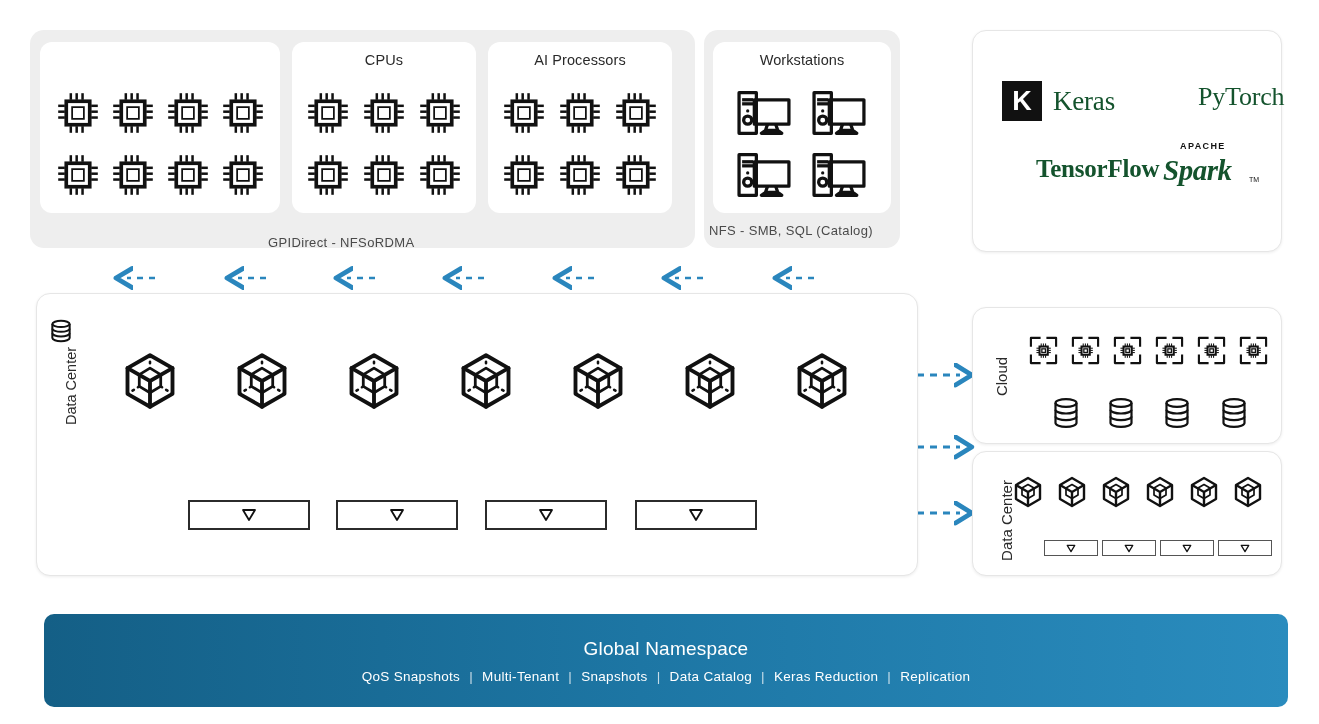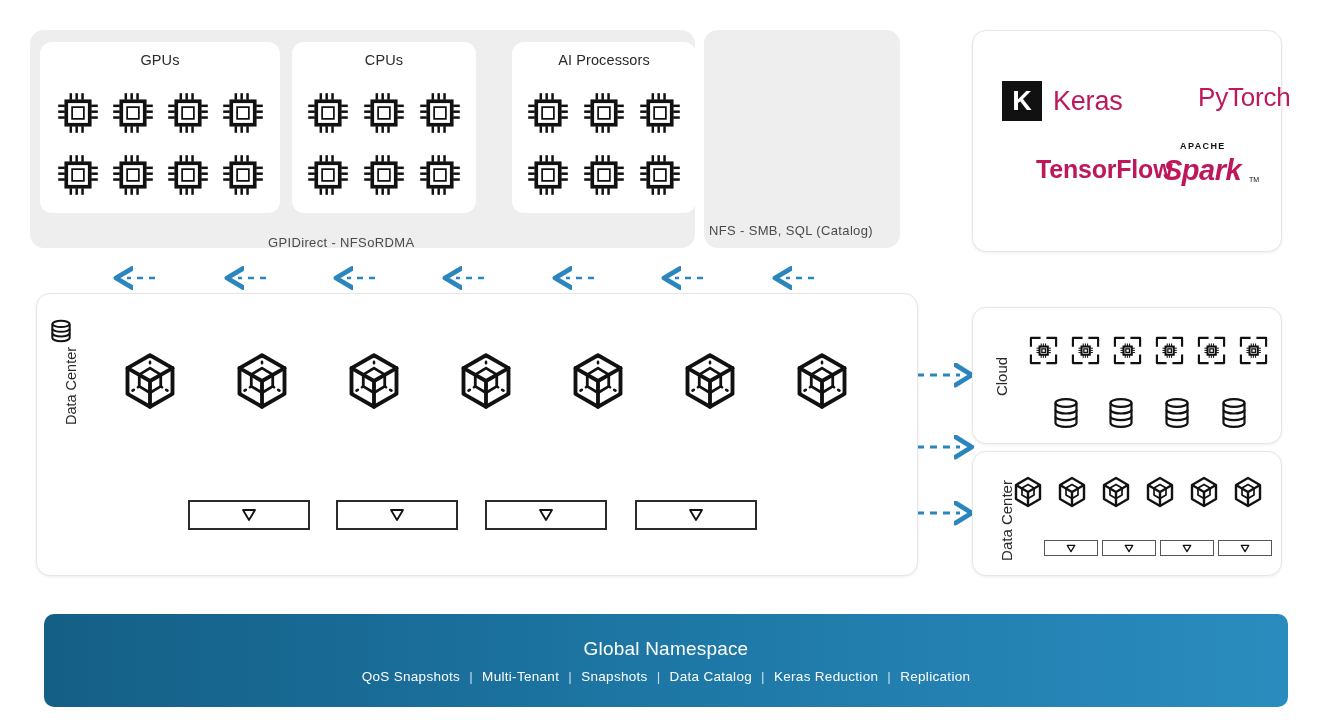--- a/index.html
+++ b/index.html
@@ -62,22 +62,22 @@
 
   
   .logo-row{position:absolute;display:flex;align-items:center;}
   .keras-mark{
     width:40px;height:40px;background:#111111;color:#ffffff;
     display:flex;align-items:center;justify-content:center;
     font-size:27px;font-weight:700;line-height:1;
     font-family:"Liberation Sans",sans-serif;
   }
   .logo-word{
-    font-size:27px;color:#be185d;letter-spacing:-0.2px;
-    font-family:Liberation Sans, sans-serif;
+    font-size:27px;color:#14532d;letter-spacing:-0.2px;
+    font-family:Liberation Serif, serif;
   }
   .logo-word.thin{font-weight:400;}
   .logo-word.bold{font-weight:700;}
 
   
   .banner{
     position:absolute;
     border-radius:10px;
     color:#ffffff;
     display:flex;flex-direction:column;
@@ -306,21 +306,20 @@
     <g>
       <path d="M1007,152 L1019,145 L1019,156 L1012.5,160 L1012.5,185 L1007,182 Z" fill="#222222"></path>
       <path d="M1019,145 L1031,152 L1031,163 L1019,156 Z" fill="#222222"></path>
       <path d="M1019,159 L1026.5,163.5 L1026.5,172 L1019,167.5 Z" fill="#222222"></path>
     </g>
   </svg>
 
   <div class="panel-gray" style="left:30px;top:30px;width:665px;height:218px;"></div>
 
   <div class="panel-white" style="left:40px;top:42px;width:240px;height:171px;">
-    <div class="grp-title">GPUs</div>
     <div class="chipgrid" style="left:10px;top:40px;width:220px;height:124px;grid-template-columns:repeat(4,1fr);grid-template-rows:repeat(2,1fr);">
       <div class="chipcell">
           <svg width="44" height="44" viewBox="0 0 60 60">
             <use href="#ic-chip"></use>
           </svg>
         </div>
       <div class="chipcell">
           <svg width="44" height="44" viewBox="0 0 60 60">
             <use href="#ic-chip"></use>
           </svg>
@@ -387,21 +386,21 @@
           </svg>
         </div>
       <div class="chipcell">
           <svg width="44" height="44" viewBox="0 0 60 60">
             <use href="#ic-chip"></use>
           </svg>
         </div>
     </div>
   </div>
 
-  <div class="panel-white" style="left:488px;top:42px;width:184px;height:171px;margin-left:24px;">
+  <div class="panel-white" style="left:488px;top:42px;width:184px;height:171px;">
     <div class="grp-title">AI Processors</div>
     <div class="chipgrid" style="left:8px;top:40px;width:168px;height:124px;grid-template-columns:repeat(3,1fr);grid-template-rows:repeat(2,1fr);">
       <div class="chipcell">
           <svg width="44" height="44" viewBox="0 0 60 60">
             <use href="#ic-chip"></use>
           </svg>
         </div>
       <div class="chipcell">
           <svg width="44" height="44" viewBox="0 0 60 60">
             <use href="#ic-chip"></use>
@@ -426,20 +425,45 @@
           <svg width="44" height="44" viewBox="0 0 60 60">
             <use href="#ic-chip"></use>
           </svg>
         </div>
     </div>
   </div>
 
   <div class="grp-caption" style="left:268px;top:235px;">GPIDirect  -  NFSoRDMA</div>
 
   <div class="panel-gray" style="left:704px;top:30px;width:196px;height:218px;"></div>
+  <div class="panel-white" style="left:713px;top:42px;width:178px;height:171px;">
+    <div class="grp-title">Workstations</div>
+    <div class="chipgrid" style="left:14px;top:40px;width:150px;height:124px;grid-template-columns:repeat(2,1fr);grid-template-rows:repeat(2,1fr);">
+      <div class="chipcell">
+          <svg width="57" height="50" viewBox="0 0 56 48">
+            <use href="#ic-ws"></use>
+          </svg>
+        </div>
+      <div class="chipcell">
+          <svg width="57" height="50" viewBox="0 0 56 48">
+            <use href="#ic-ws"></use>
+          </svg>
+        </div>
+      <div class="chipcell">
+          <svg width="57" height="50" viewBox="0 0 56 48">
+            <use href="#ic-ws"></use>
+          </svg>
+        </div>
+      <div class="chipcell">
+          <svg width="57" height="50" viewBox="0 0 56 48">
+            <use href="#ic-ws"></use>
+          </svg>
+        </div>
+    </div>
+  </div>
   <div class="grp-caption" style="left:709px;top:223px;">NFS - SMB, SQL (Catalog)</div>
 
   <div class="panel-outline" style="left:972px;top:30px;width:308px;height:220px;"></div>
 
   <div class="logo-row" style="left:1002px;top:81px;">
     <div class="keras-mark">K</div>
     <div class="logo-word thin" style="margin-left:11px;">Keras</div>
   </div>
 
   <div class="logo-row" style="left:1198px;top:82px;">

